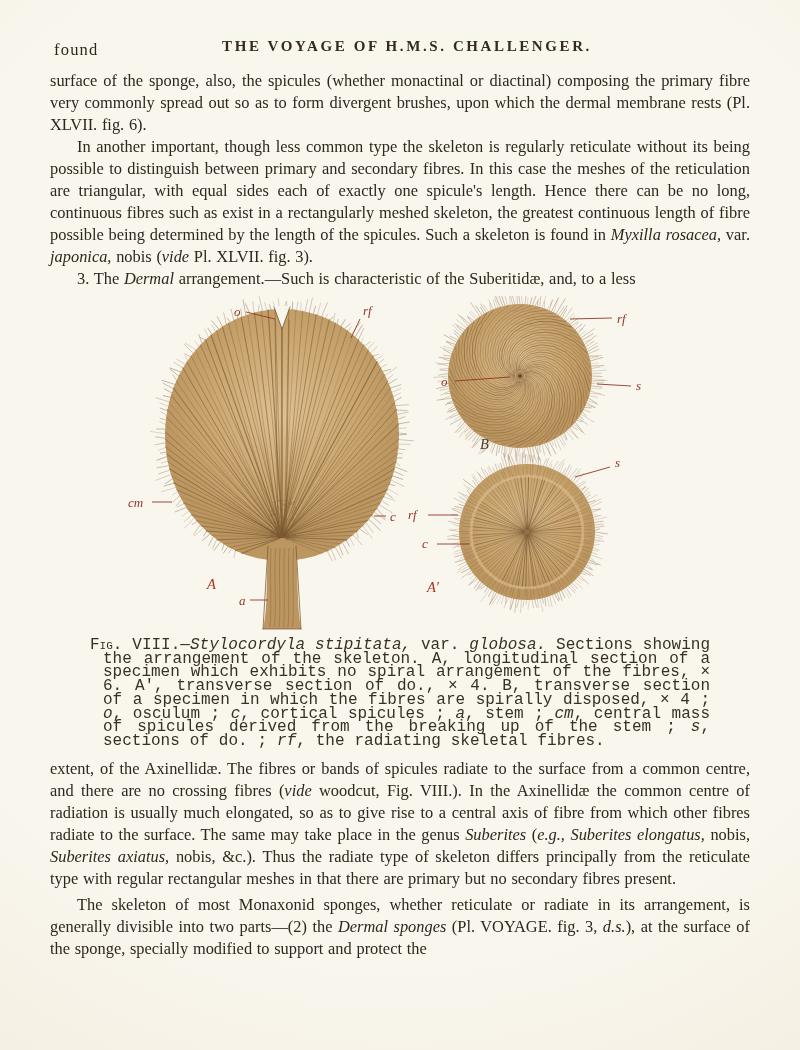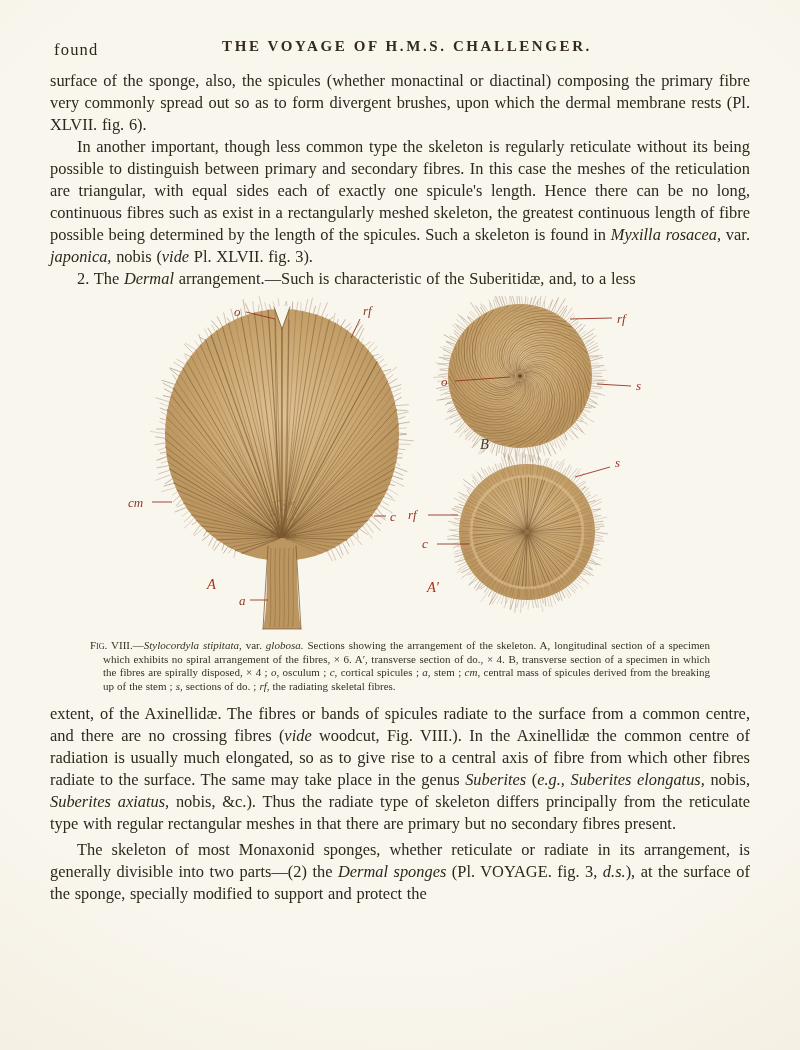--- a/index.html
+++ b/index.html
@@ -16,42 +16,42 @@
   #text-bottom{margin-top:9px;}
   .text-block p{margin:0;}
   .text-block p.indent{text-indent:27px;}
   #text-bottom p + p{margin-top:4px;}
   .it{font-style:italic;}
   .sc{font-variant:small-caps;}
   figure.plate{margin:6px 0 0;padding:0;}
   #plate-svg{display:block;margin:0 auto;}
   #fig-caption{
     width:620px;margin:5px auto 0;box-sizing:border-box;
-    font-size:11px;line-height:13.7px;text-align:justify;word-spacing:0.3px;
-    padding-left:13px;text-indent:-13px;color:#383024;
+    font-size:16px;line-height:13.7px;text-align:justify;word-spacing:0.3px;
+    padding-left:13px;text-indent:-13px;color:#383024;font-family:Liberation Mono, monospace;
   }
   .fl{font-family:"Liberation Serif",serif;font-style:italic;font-size:13px;fill:var(--label,#943526);}
   .fl-big{font-size:14.5px;fill:var(--letter,#ab2f1b);}
   .fl-dark{fill:var(--letter-dark,#4a3c2b);}
   #fig-leaders line{stroke:var(--label,#943526);stroke-width:0.9;}
 </style>
 </head>
 <body>
 
 <div class="page">
 
   <header class="running-head">
     <span class="folio">found</span>
     <span class="running-title">THE VOYAGE OF H.M.S. CHALLENGER.</span>
   </header>
 
   <main class="text-block" id="text-top">
       <p><span>surface of the sponge, also, the spicules (whether monactinal or diactinal) composing the primary fibre very commonly spread out so as to form divergent brushes, upon which the dermal membrane rests (Pl. XLVII. fig. 6).</span></p>
       <p class="indent"><span>In another important, though less common type the skeleton is regularly reticulate without its being possible to distinguish between primary and secondary fibres. In this case the meshes of the reticulation are triangular, with equal sides each of exactly one spicule's length. Hence there can be no long, continuous fibres such as exist in a rectangularly meshed skeleton, the greatest continuous length of fibre possible being determined by the length of the spicules. Such a skeleton is found in </span><span class="it">Myxilla rosacea,</span><span> var. </span><span class="it">japonica,</span><span> nobis (</span><span class="it">vide</span><span> Pl. XLVII. fig. 3).</span></p>
-      <p class="indent"><span>2. The </span><span class="it">Dermal</span><span> arrangement.—Such is characteristic of the Suberitidæ, and, to a less</span></p>
+      <p class="indent"><span>3. The </span><span class="it">Dermal</span><span> arrangement.—Such is characteristic of the Suberitidæ, and, to a less</span></p>
     </main>
 
   <figure class="plate">
     <svg id="plate-svg" width="660" height="338" viewBox="0 0 660 338" role="img">
       <defs>
           <radialGradient id="gDisc" cx="50%" cy="42%">
             <stop offset="0%" stop-color="#dfc193"></stop>
             <stop offset="55%" stop-color="#cda973"></stop>
             <stop offset="100%" stop-color="#bb9660"></stop>
           </radialGradient>

